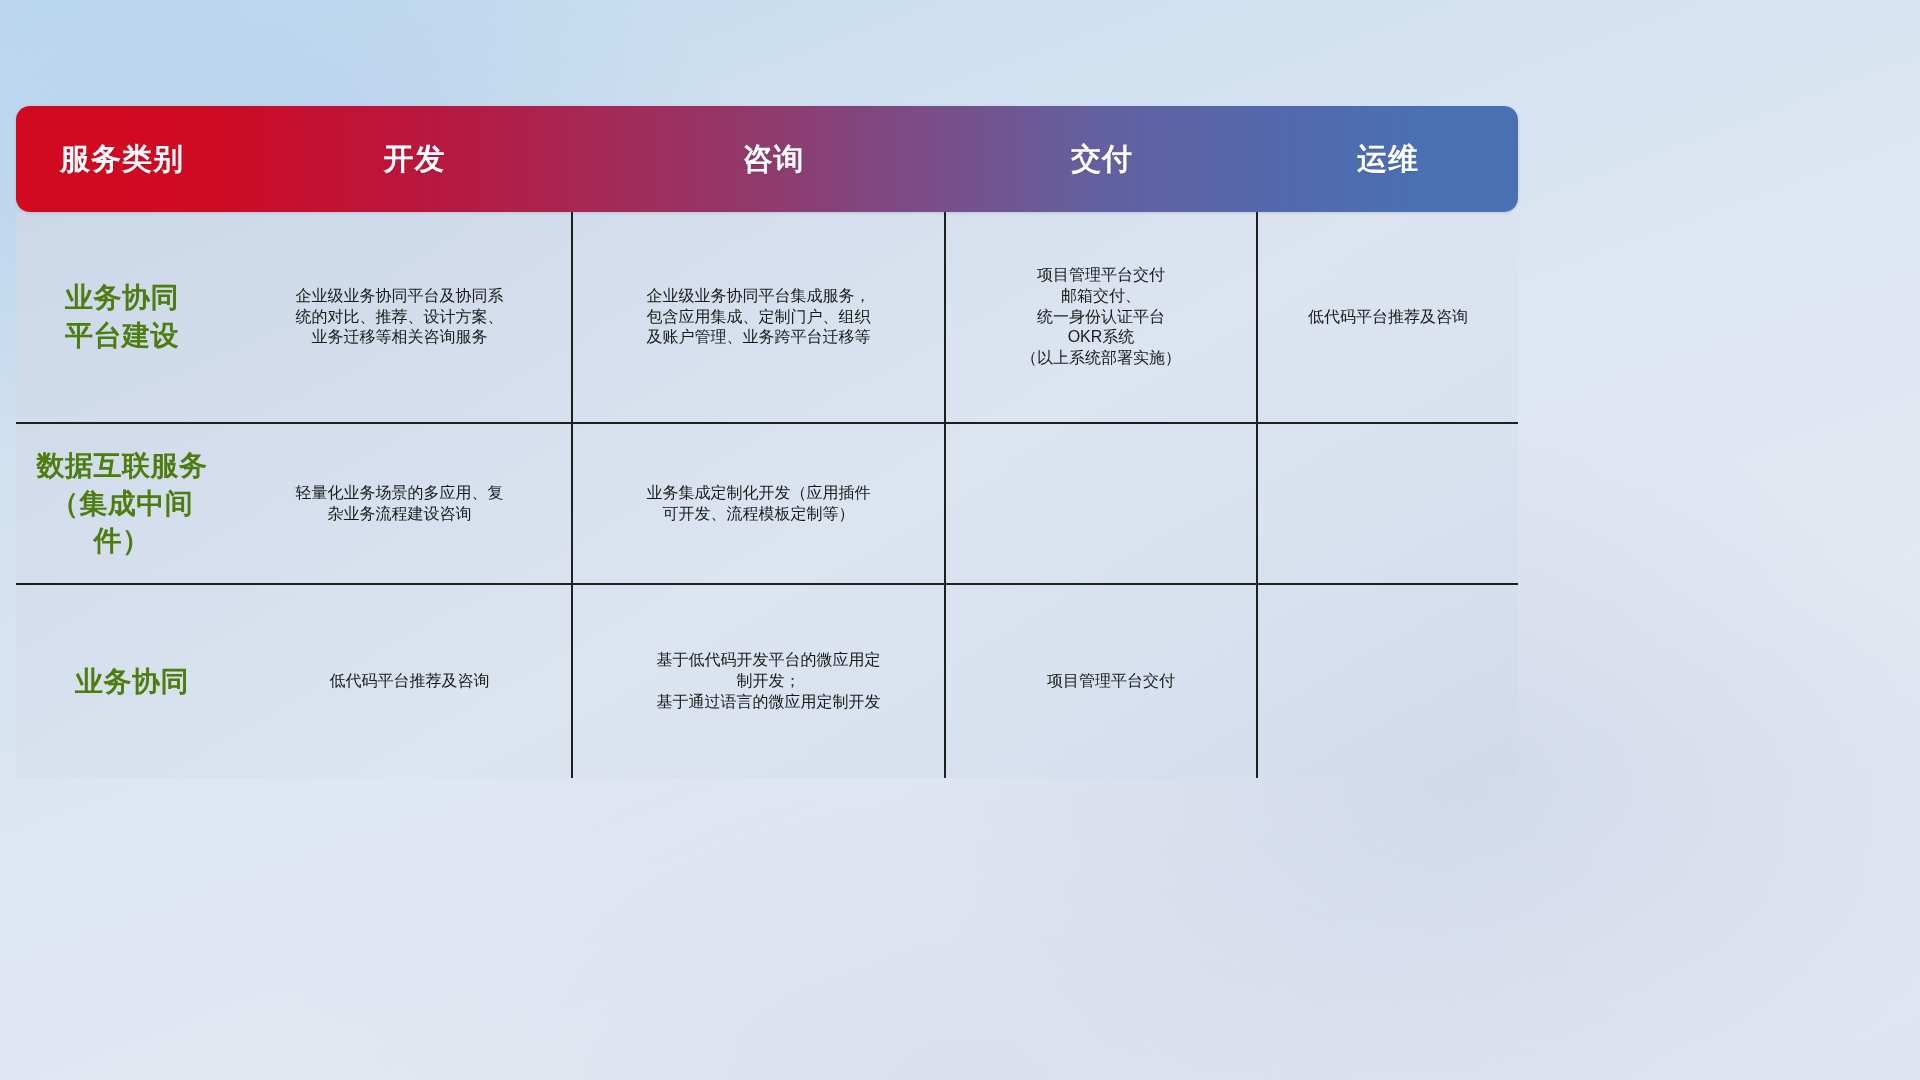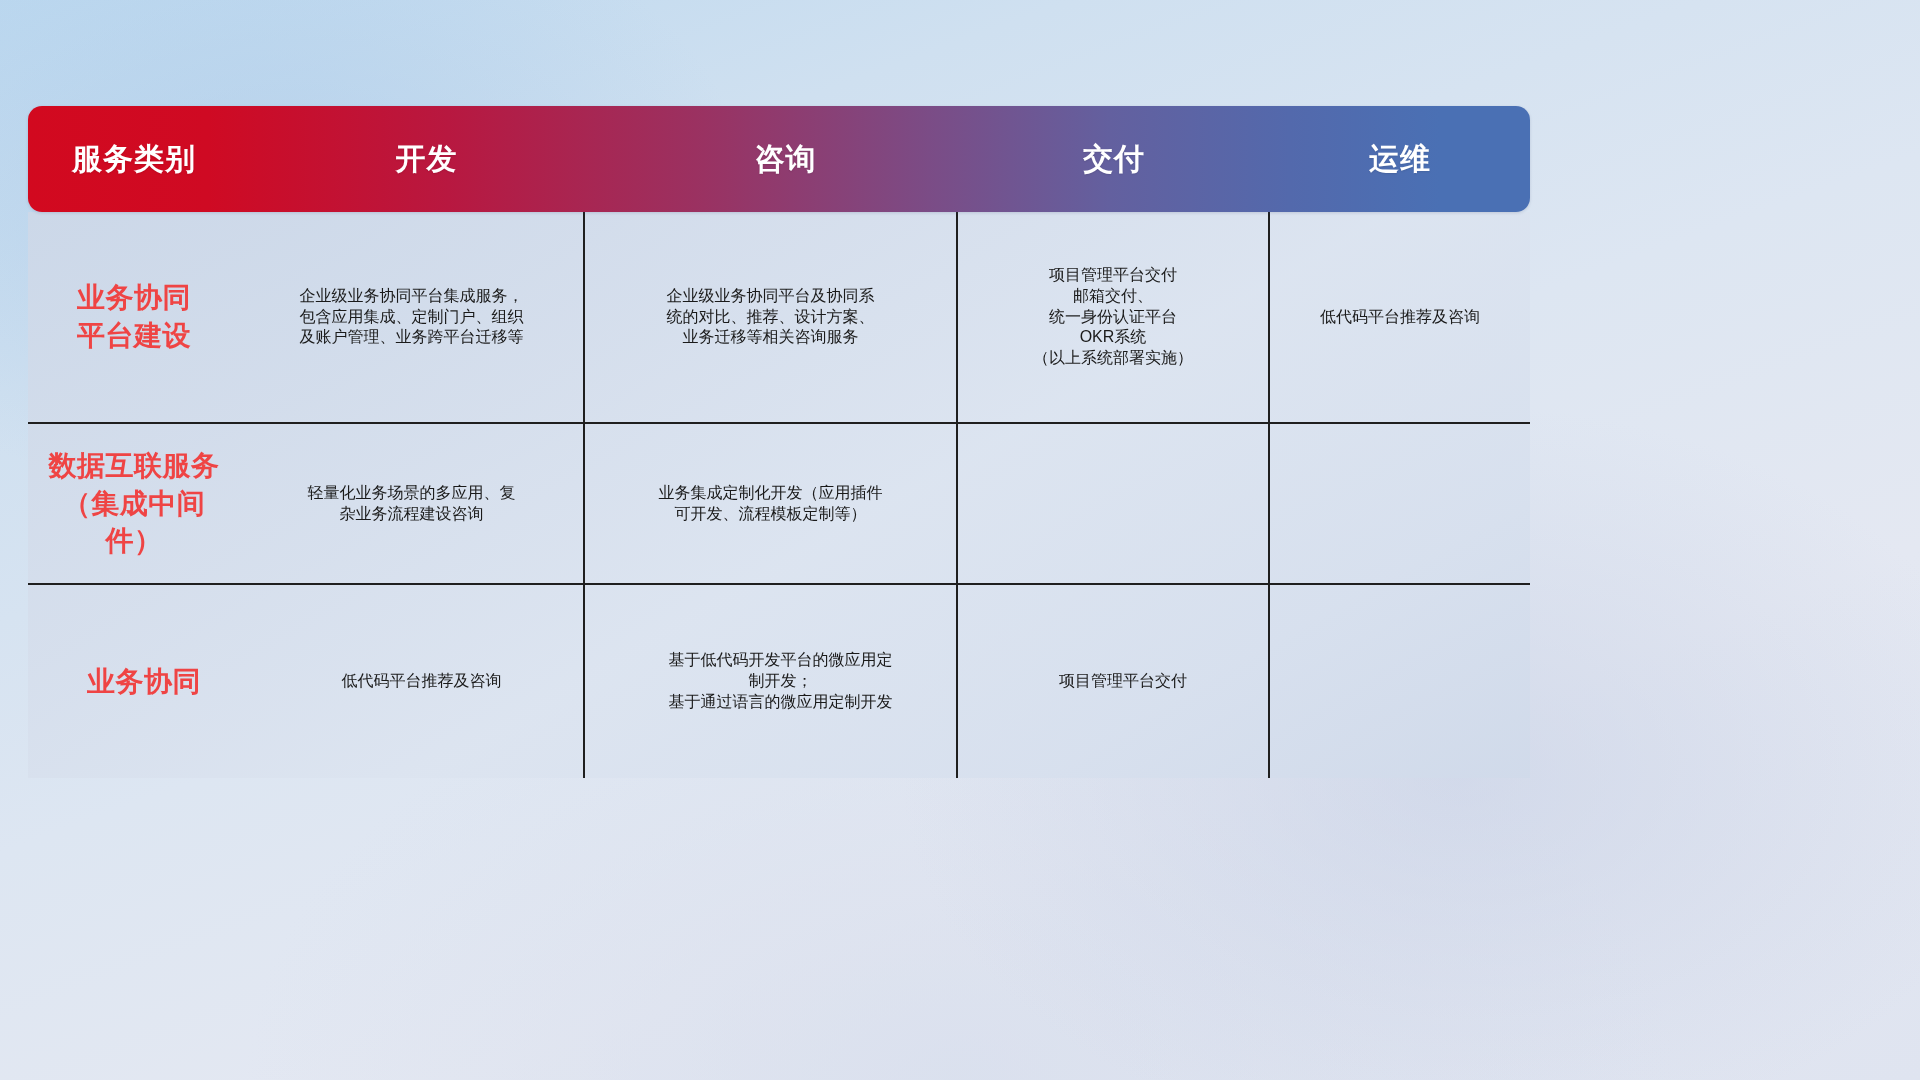--- a/index.html
+++ b/index.html
@@ -10,21 +10,21 @@
     background:
       radial-gradient(900px 600px at 76% 72%, rgba(196,206,228,0.55) 0%, rgba(196,206,228,0) 62%),
       radial-gradient(800px 520px at 14% 18%, rgba(168,200,232,0.50) 0%, rgba(168,200,232,0) 60%),
       radial-gradient(1100px 700px at 50% 100%, rgba(214,221,236,0.65) 0%, rgba(214,221,236,0) 65%),
       linear-gradient(160deg, #bcd8ef 0%, #cfe0f0 22%, #dde6f2 48%, #e4e8f2 70%, #dfe4f0 100%);
   }
 
   
   #table-root {
     position:absolute;
-    left:28px; top:106px;
+    left:16px; top:106px;
     width:1502px; height:672px;
   }
 
   
   .hdr {
     position:absolute; left:0; top:0;
     width:1502px; height:106px;
     border-radius:14px;
     background:linear-gradient(90deg,
       #d2091f 0%,
@@ -86,21 +86,21 @@
     color:#1a1a1a;
     white-space:pre-line;
     border-right:2px solid #1f1f1f;
     border-bottom:2px solid #1f1f1f;
   }
   .cell.col-0 { border-right:none; }
   .cell.col-4 { border-right:none; }
   .cell.row-2 { border-bottom:none;padding-left:30px; }
 
   .rowlabel {
-    color:#ef4444;
+    color:#4d7c0f;
     font-weight:bold;
     font-size:28px;
     line-height:1.34;
     letter-spacing:0.5px;
   }
   .cell.empty { }
 
   
   .cell.col-0 { border-bottom:2px solid #1f1f1f; }
   .cell.col-0.row-2 { border-bottom:none; }
@@ -117,26 +117,26 @@
     <div class="hc" style="width:312px">交付</div>
     <div class="hc" style="width:260px">运维</div>
   </div>
 
   <div class="body-area"></div>
 
   <div class="grid">
 
     <div class="cell col-0 row-0 rowlabel">业务协同
 平台建设</div>
+    <div class="cell col-1 row-0">企业级业务协同平台及协同系
+统的对比、推荐、设计方案、
+业务迁移等相关咨询服务</div>
     <div class="cell col-2 row-0">企业级业务协同平台集成服务，
 包含应用集成、定制门户、组织
 及账户管理、业务跨平台迁移等</div>
-    <div class="cell col-1 row-0">企业级业务协同平台及协同系
-统的对比、推荐、设计方案、
-业务迁移等相关咨询服务</div>
     <div class="cell col-3 row-0">项目管理平台交付
 邮箱交付、
 统一身份认证平台
 OKR系统
 （以上系统部署实施）</div>
     <div class="cell col-4 row-0">低代码平台推荐及咨询</div>
 
     <div class="cell col-0 row-1 rowlabel">数据互联服务
 （集成中间件）</div>
     <div class="cell col-1 row-1">轻量化业务场景的多应用、复

